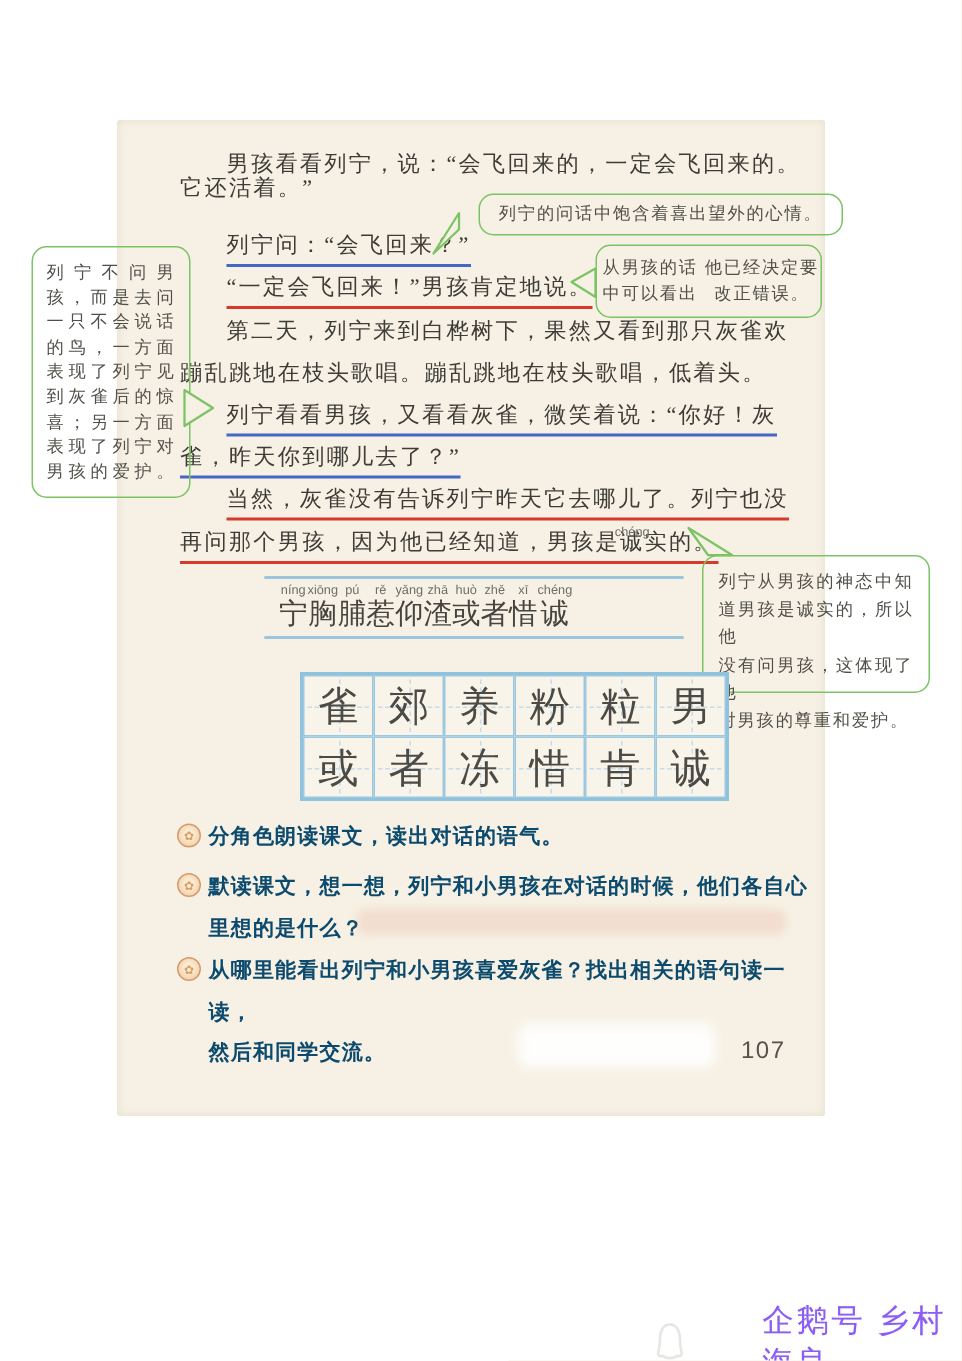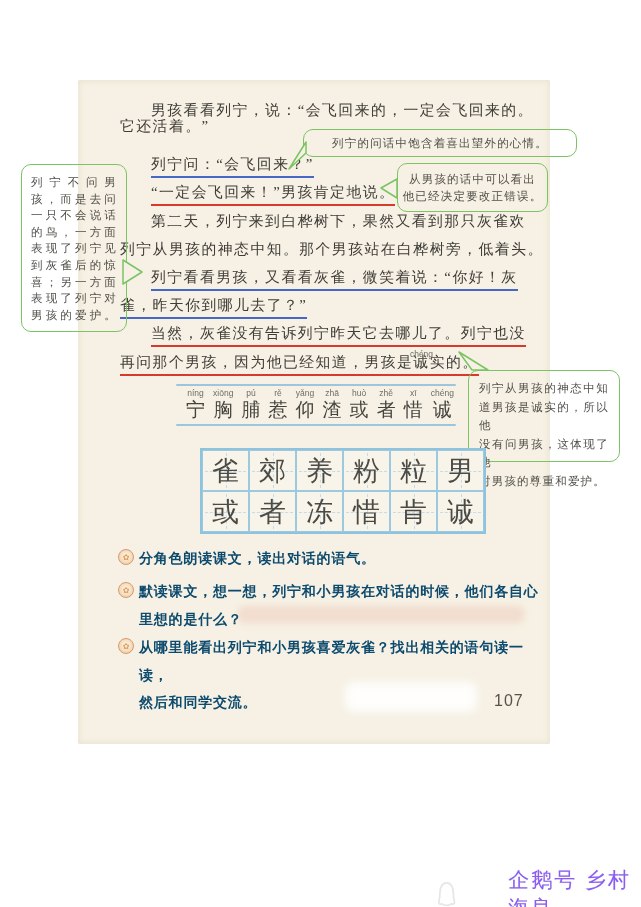--- a/index.html
+++ b/index.html
@@ -31,21 +31,21 @@
     border:1.5px solid #7cc364;border-radius:10px;background:transparent;
     font-size:11.5px;color:#504f49;letter-spacing:1.2px;line-height:16.6px;
     font-family:"Liberation Serif","DejaVu Serif",serif;
   }
   .bubble .bl{display:block;text-align:justify;text-align-last:justify;}
   .bubble.center{display:flex;align-items:center;justify-content:center;text-align:center;}
   .tail{overflow:visible;}
   .tail polygon{fill:#f6f1e4;stroke:#7cc364;stroke-width:1.5;stroke-linejoin:round;}
   
   .rule{height:2px;background:#9cc6de;border-radius:1px;}
-  .py-strip{left:186px;top:388px;width:268px;display:flex;justify-content:space-between;}
+  .py-strip{left:186px;top:388px;width:268px;display:flex;justify-content:flex-start;}
   .py-item{display:flex;flex-direction:column;align-items:center;}
   .py-item .py{font-size:8.5px;color:#6e6d64;letter-spacing:0;line-height:10px;
      font-family:"Liberation Sans",sans-serif;}
   .py-item .ch{font-size:19px;color:#45443f;line-height:23px;}
   
   .wgrid{left:200px;top:448px;border:2px solid #8ec2dd;display:grid;
     grid-template-columns:repeat(6,47px);grid-template-rows:repeat(2,41px);background:#f8f4ea;}
   .wcell{position:relative;border:1px solid #9cc8e0;display:flex;align-items:center;justify-content:center;
     font-size:27px;color:#4b4a44;}
   .wcell::before{content:"";position:absolute;left:2px;right:2px;top:50%;border-top:1px dashed #c3dbea;}
@@ -69,21 +69,21 @@
 <body>
 
 <div class="abs book-page"></div>
 
 <div>
   <div class="abs tline indent" style="top:98px"><span class="lt">男孩看看列宁，说：“会飞回来的，一定会飞回来的。</span></div>
   <div class="abs tline" style="top:114px"><span class="lt">它还活着。”</span></div>
   <div class="abs tline indent u-blue" style="top:152px"><span class="lt">列宁问：“会飞回来？”</span></div>
   <div class="abs tline indent u-red" style="top:180px"><span class="lt">“一定会飞回来！”男孩肯定地说。</span></div>
   <div class="abs tline indent" style="top:209px"><span class="lt">第二天，列宁来到白桦树下，果然又看到那只灰雀欢</span></div>
-  <div class="abs tline" style="top:237px"><span class="lt">列宁从男孩的神态中知。那个男孩站在白桦树旁，低着头。</span></div>
+  <div class="abs tline" style="top:237px"><span class="lt">蹦乱跳地在枝头歌唱。蹦乱跳地在枝头歌唱，低着头。</span></div>
   <div class="abs tline indent u-blue" style="top:265px"><span class="lt">列宁看看男孩，又看看灰雀，微笑着说：“你好！灰</span></div>
   <div class="abs tline u-blue" style="top:293px"><span class="lt">雀，昨天你到哪儿去了？”</span></div>
   <div class="abs tline indent u-red" style="top:321px"><span class="lt">当然，灰雀没有告诉列宁昨天它去哪儿了。列宁也没</span></div>
   <div class="abs tline u-red" style="top:350px">
     <span class="lt"><span>再问那个男孩，因为他已经知道，男孩是</span><span class="rubywrap"><span class="rubytop">chéng</span><span>诚</span></span><span>实的。</span></span>
   </div>
 </div>
 
 <div class="abs bubble" style="left:21px;top:164px;width:106px;height:168px;padding:9px 9px;box-sizing:border-box">
   <span class="bl">列宁不问男</span>
@@ -93,28 +93,28 @@
   <span class="bl">表现了列宁见</span>
   <span class="bl">到灰雀后的惊</span>
   <span class="bl">喜；另一方面</span>
   <span class="bl">表现了列宁对</span>
   <span class="bl">男孩的爱护。</span>
 </div>
 <svg class="abs tail" style="left:122px;top:258px" width="22" height="28">
     <polygon points="1,2 20,14 1,26"></polygon>
   </svg>
 
-<div class="abs bubble center" style="left:303px;top:129px;width:274px;height:28px;box-sizing:border-box">
+<div class="abs bubble center" style="left:319px;top:129px;width:243px;height:28px;box-sizing:border-box">
   <span>列宁的问话中饱含着喜出望外的心情。</span>
 </div>
 <svg class="abs tail" style="left:288px;top:140px" width="20" height="32">
     <polygon points="18,2 1,29 18,13"></polygon>
   </svg>
 
-<div class="abs bubble center" style="left:397px;top:163px;width:151px;height:49px;box-sizing:border-box;flex-direction:column">
+<div class="abs bubble center" style="left:397px;top:163px;width:151px;height:49px;box-sizing:border-box;flex-direction:row">
   <span>从男孩的话中可以看出</span>
   <span>他已经决定要改正错误。</span>
 </div>
 <svg class="abs tail" style="left:380px;top:177px" width="19" height="23">
     <polygon points="17,2 1,11 17,21"></polygon>
   </svg>
 
 <div class="abs bubble" style="left:468px;top:370px;width:152px;height:92px;padding:8px 10px;box-sizing:border-box;line-height:18.5px">
   <span class="bl">列宁从男孩的神态中知</span>
   <span class="bl">道男孩是诚实的，所以他</span>

